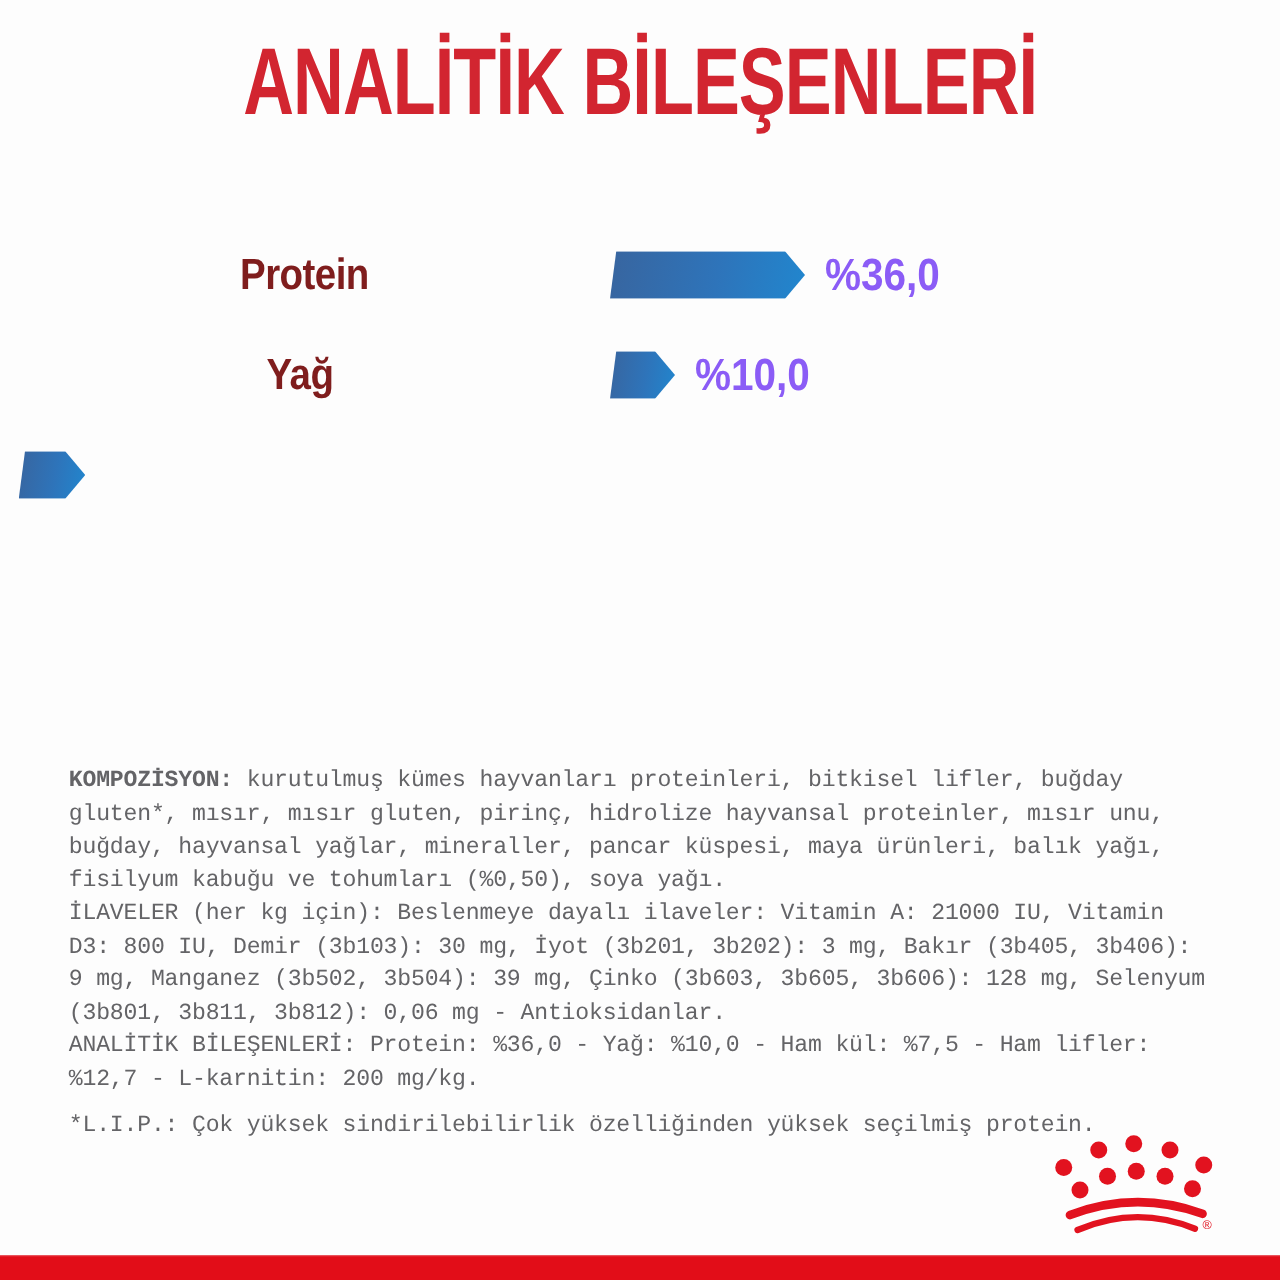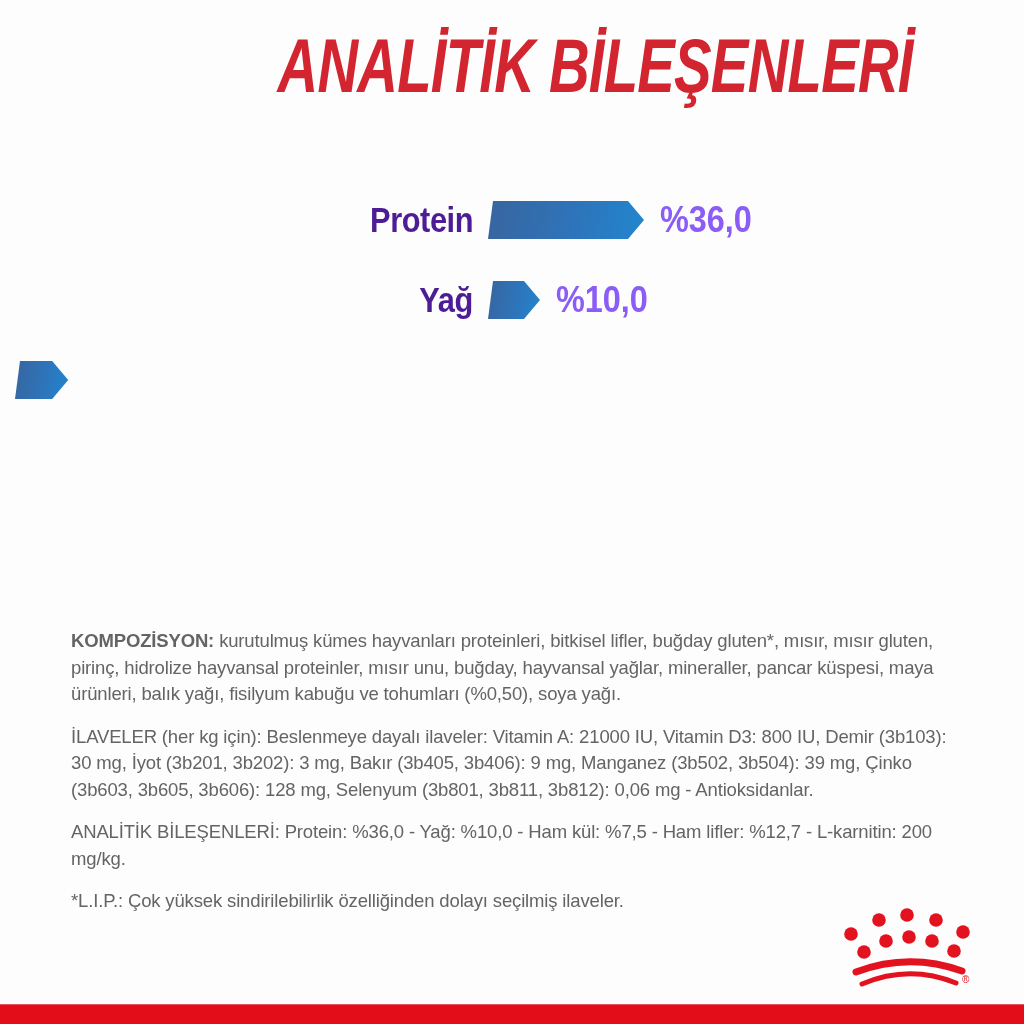--- a/index.html
+++ b/index.html
@@ -2,49 +2,49 @@
 <html><head>
 <meta charset="utf-8">
 <style>
   html,body{margin:0;padding:0;}
   body{
     width:1024px;height:1024px;position:relative;overflow:hidden;
     background:#fdfdfd;
     font-family:"Liberation Sans", sans-serif;
   }
   
-  .title-wrap{position:absolute;top:22px;left:0;width:1024px;text-align:right;font-style:italic;}
+  .title-wrap{position:absolute;top:22px;left:0;width:1024px;text-align:center;}
   .title{
     display:inline-block;white-space:nowrap;
     font-size:76px;font-weight:bold;letter-spacing:-1px;
     color:#d22530;transform:scaleX(0.74);transform-origin:center;
   }
   
   .chart{position:absolute;top:180px;left:0;width:1024px;}
   .bar-row{display:flex;align-items:center;height:80px;}
   .bar-label{
-    width:473px;text-align:right;font-size:35px;font-weight:bold;color:#4c1d95;
+    width:473px;text-align:center;font-size:35px;font-weight:bold;color:#7f1d1d;
     letter-spacing:-0.5px;
   }
   .bar-label > span{display:inline-block;transform:scaleX(0.88);transform-origin:right center;white-space:nowrap;}
   .bar-shape{
     margin-left:15px;height:38px;flex:0 0 auto;
     background:linear-gradient(100deg,#38659f 0%,#2e74ba 55%,#2186ce 100%);
     clip-path:polygon(5px 0, calc(100% - 16px) 0, 100% 50%, calc(100% - 16px) 100%, 0 100%);
   }
   .bar-value{
     margin-left:16px;font-size:36px;font-weight:bold;color:#8b5cf6;white-space:nowrap;
   }
   .bar-value > span{display:inline-block;transform:scaleX(0.9);transform-origin:left center;}
   
   .textblock{
     position:absolute;top:612px;left:55px;width:912px;
     font-size:18.5px;line-height:26.5px;color:#646467;letter-spacing:-0.15px;
   }
-  .textblock p{margin:16px;}
+  .textblock p{margin:0;font-family:Liberation Mono, monospace;}
   .textblock .lead{font-weight:bold;}
   .footnote{margin-top:11px !important;}
   
   .crown{position:absolute;top:903px;left:843px;width:132px;height:92px;}
   
   .footer-bar{position:absolute;left:0;bottom:0;width:1024px;height:19px;background:#e20d18;border-top:1px solid #e9545c;}
 </style>
 </head>
 <body>
 
@@ -65,21 +65,21 @@
     </div>
     <div class="bar-row">
       <div class="bar-shape" style="width: 53.2px;"></div>
     </div>
   </div>
 
 <div class="textblock">
   <p><span class="lead">KOMPOZİSYON: </span><span>kurutulmuş kümes hayvanları proteinleri, bitkisel lifler, buğday gluten*, mısır, mısır gluten, pirinç, hidrolize hayvansal proteinler, mısır unu, buğday, hayvansal yağlar, mineraller, pancar küspesi, maya ürünleri, balık yağı, fisilyum kabuğu ve tohumları (%0,50), soya yağı.</span></p>
   <p>İLAVELER (her kg için): Beslenmeye dayalı ilaveler: Vitamin A: 21000 IU, Vitamin D3: 800 IU, Demir (3b103): 30 mg, İyot (3b201, 3b202): 3 mg, Bakır (3b405, 3b406): 9 mg, Manganez (3b502, 3b504): 39 mg, Çinko (3b603, 3b605, 3b606): 128 mg, Selenyum (3b801, 3b811, 3b812): 0,06 mg - Antioksidanlar.</p>
   <p>ANALİTİK BİLEŞENLERİ: Protein: %36,0 - Yağ: %10,0 - Ham kül: %7,5 - Ham lifler: %12,7 - L-karnitin: 200 mg/kg.</p>
-  <p class="footnote">*L.I.P.: Çok yüksek sindirilebilirlik özelliğinden dolayı seçilmiş ilaveler.</p>
+  <p class="footnote">*L.I.P.: Çok yüksek sindirilebilirlik özelliğinden yüksek seçilmiş protein.</p>
 </div>
 
 <svg class="crown" viewBox="0 0 132 92" aria-hidden="true">
   <g fill="#e2121f">
     <circle cx="8" cy="31" r="6.8"></circle>
     <circle cx="36" cy="17" r="6.8"></circle>
     <circle cx="64" cy="12" r="6.8"></circle>
     <circle cx="93" cy="17" r="6.8"></circle>
     <circle cx="120" cy="29" r="6.8"></circle>
     <circle cx="21" cy="49" r="6.8"></circle>

